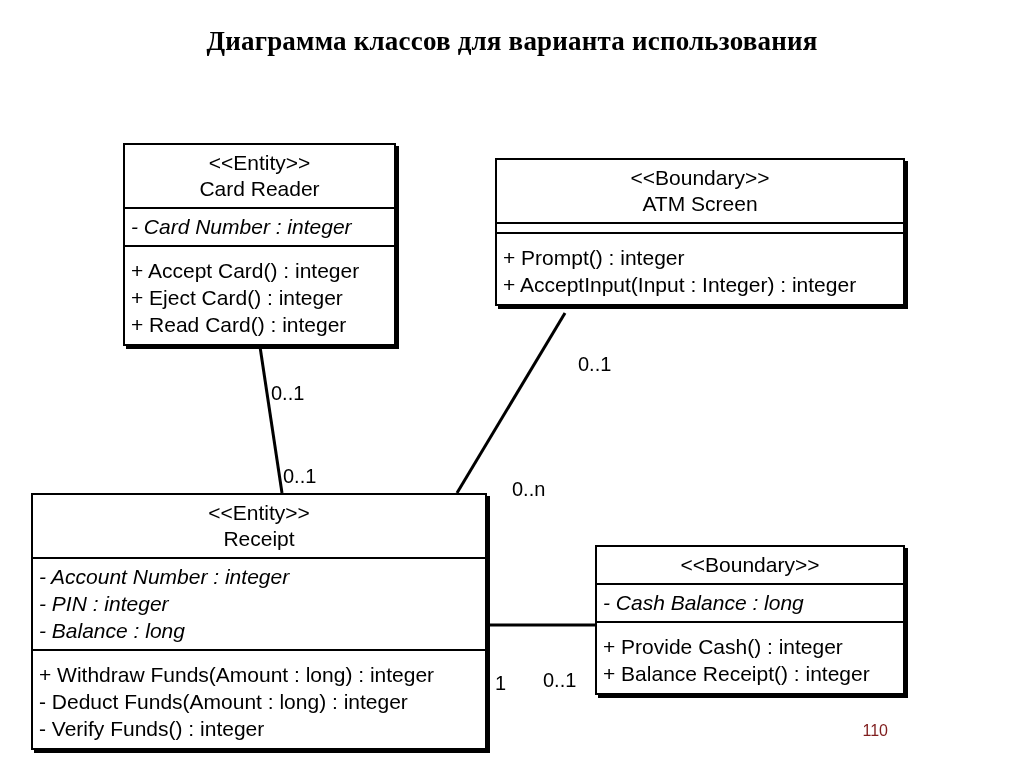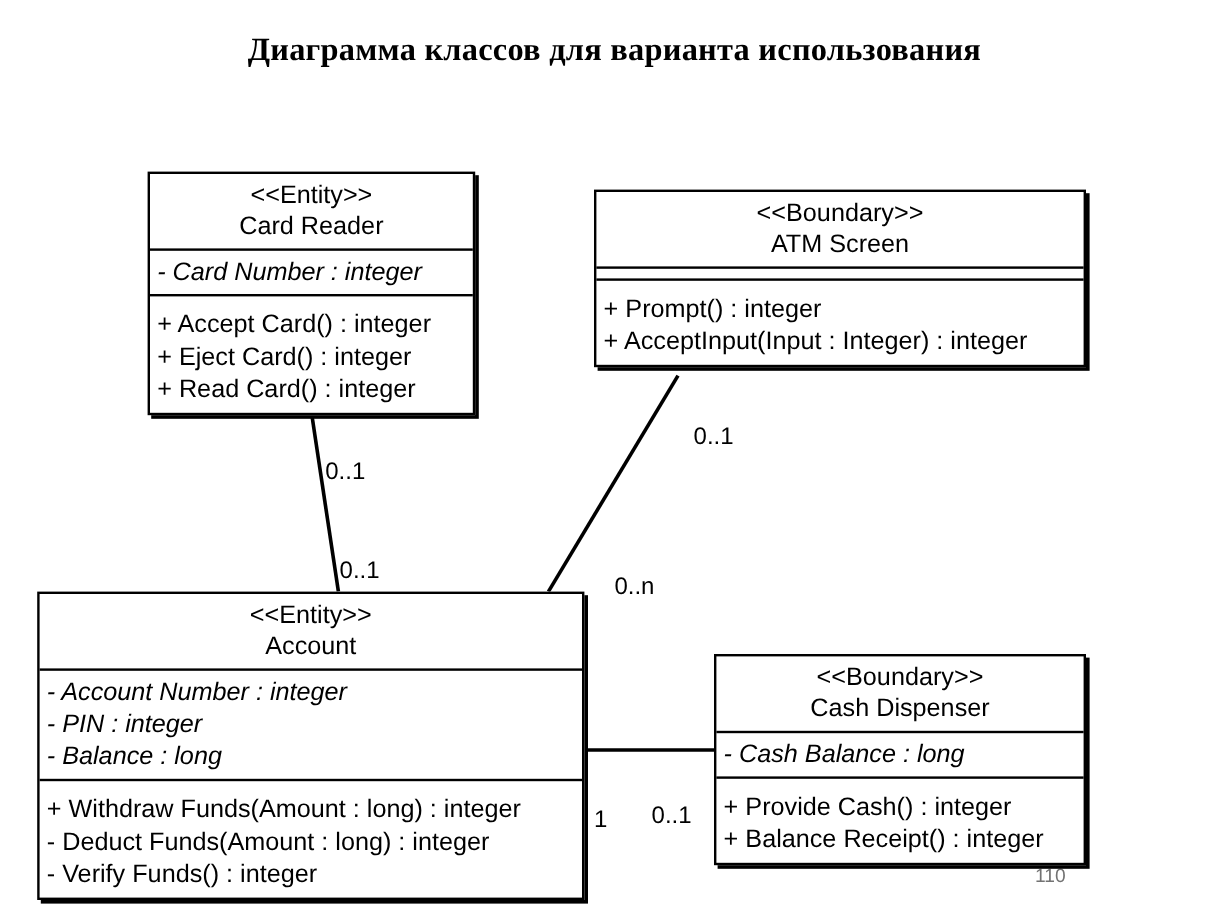--- a/index.html
+++ b/index.html
@@ -117,21 +117,21 @@
     left: 595px; top: 545px; width: 310px;
   }
 
   
   #page-number {
     position: absolute;
     right: 32px;
     bottom: 27px;
     font-family: "Liberation Sans", sans-serif;
     font-size: 16px;
-    color: #737373;
+    color: #7f1d1d;
   }
 </style>
 </head>
 <body>
 
 <div id="slide">
 
   <div id="title">
     <span class="line1">Диаграмма классов для варианта использования</span>
   </div>
@@ -177,38 +177,37 @@
     <div class="compartment c-empty"></div>
     <div class="compartment c-ops">
       <span class="member">+ Prompt() : integer</span>
       <span class="member">+ AcceptInput(Input : Integer) : integer</span>
     </div>
   </div>
 
   <div class="uml-class" id="box-account">
     <div class="compartment c-header">
       <span class="stereo">&lt;&lt;Entity&gt;&gt;</span>
-      <span class="cname">Account</span>
+      <span class="cname">Receipt</span>
     </div>
     <div class="compartment c-attrs">
       <span class="member">- Account Number : integer</span>
       <span class="member">- PIN : integer</span>
       <span class="member">- Balance : long</span>
     </div>
     <div class="compartment c-ops">
       <span class="member">+ Withdraw Funds(Amount : long) : integer</span>
       <span class="member">- Deduct Funds(Amount : long) : integer</span>
       <span class="member">- Verify Funds() : integer</span>
     </div>
   </div>
 
   <div class="uml-class" id="box-cash-dispenser">
     <div class="compartment c-header">
       <span class="stereo">&lt;&lt;Boundary&gt;&gt;</span>
-      <span class="cname">Cash Dispenser</span>
     </div>
     <div class="compartment c-attrs">
       <span class="member">- Cash Balance : long</span>
     </div>
     <div class="compartment c-ops">
       <span class="member">+ Provide Cash() : integer</span>
       <span class="member">+ Balance Receipt() : integer</span>
     </div>
   </div>
 

